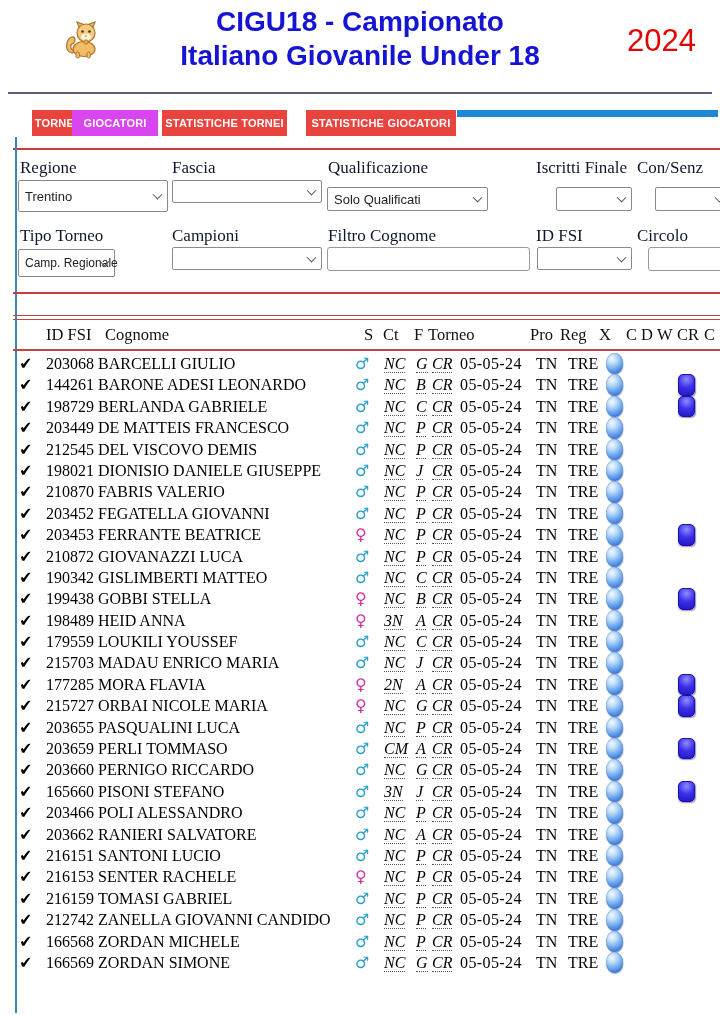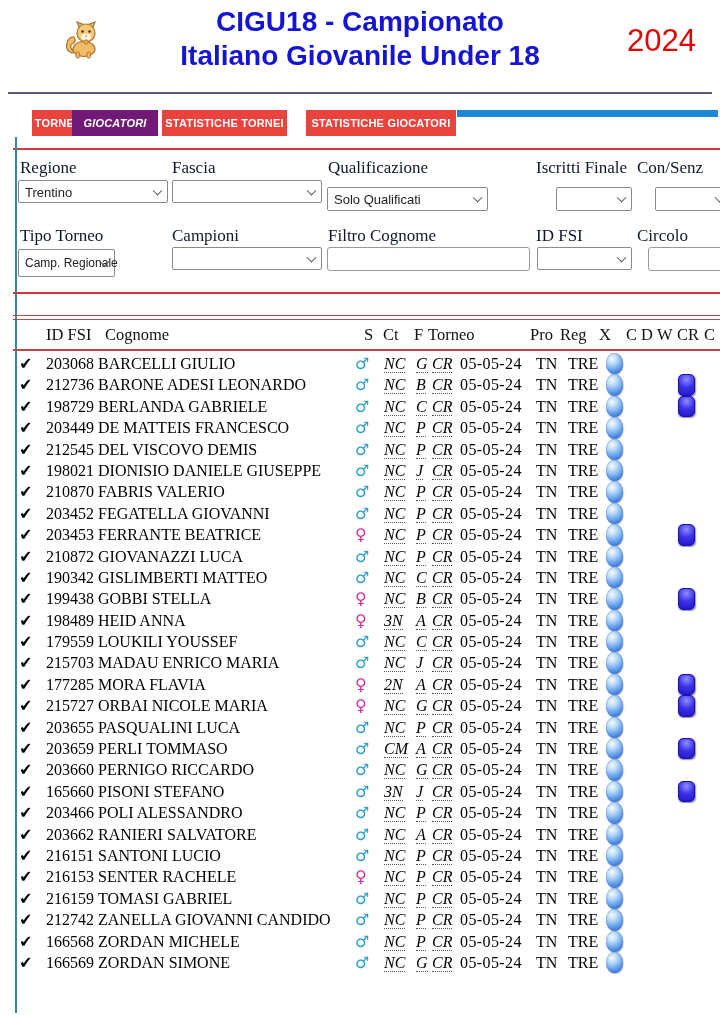--- a/index.html
+++ b/index.html
@@ -13,21 +13,21 @@
            font-family:"Liberation Sans",sans-serif; font-weight:bold; font-size:28px;
            line-height:34px; color:#1414d2; }
   .year { position:absolute; left:627px; top:23px; font-family:"Liberation Sans",sans-serif;
           font-weight:normal; font-size:31px; color:#e00505; }
   .hr-top { position:absolute; left:8px; top:92px; width:704px; height:2px; background:#5a5a7a; }
 
   
   .tab { position:absolute; top:110px; height:26px; line-height:26px; text-align:center;
          background:#e8433c; color:#ffffff; font-family:"Liberation Sans",sans-serif;
          font-weight:bold; font-size:11px; letter-spacing:.2px; cursor:pointer; }
-  .tab.active { background:#701a75;font-style:italic; }
+  .tab.active { background:#d946ef; }
   .tab-1 { left:32px;  width:48px; }
   .tab-2 { left:72px;  width:86px; }
   .tab-3 { left:162px; width:125px; }
   .tab-4 { left:306px; width:150px; }
   .tab-bar-rest { position:absolute; left:457px; top:110px; width:261px; height:7px; background:#1e88d8; }
   .hr-red-a { position:absolute; left:13px; top:148px; width:707px; height:2px; background:#cc3b3b; }
   .vline { position:absolute; left:15px; top:137px; width:2px; height:876px; background:#3a87ad; }
 
   
   .flabel { position:absolute; font-size:17px; color:#0f172a; white-space:nowrap; }
@@ -108,21 +108,21 @@
 <div class="tab-bar-rest"></div>
 <div class="hr-red-a"></div>
 <div class="vline"></div>
 
 <span class="flabel" style="left:20px;top:158px">Regione</span>
 <span class="flabel" style="left:172px;top:158px">Fascia</span>
 <span class="flabel" style="left:328px;top:158px">Qualificazione</span>
 <span class="flabel" style="left:536px;top:158px">Iscritti Finale</span>
 <span class="flabel" style="left:637px;top:158px">Con/Senz</span>
 
-<div class="selbox" style="left:18px;top:180px;width:150px;height:23px">
+<div class="selbox" style="left:18px;top:180px;width:150px;height:32px">
   <span class="sel-value">Trentino</span>
   <span class="chev"></span>
 </div>
 <div class="selbox" style="left:172px;top:180px;width:150px;height:23px">
   <span class="sel-value"></span>
   <span class="chev"></span>
 </div>
 <div class="selbox" style="left:327px;top:187px;width:161px;height:24px">
   <span class="sel-value">Solo Qualificati</span>
   <span class="chev"></span>
@@ -192,21 +192,21 @@
     <span class="c-tt"><i class="dotu">CR</i></span>
     <span class="c-date">05-05-24</span>
     <span class="c-pro">TN</span>
     <span class="c-reg">TRE</span>
     <i class="c-ball"></i>
 
   </div>
 
   <div class="trow">
     <span class="c-check">✔</span>
-    <span class="c-id">212736</span>
+    <span class="c-id">144261</span>
     <span class="c-name">BARONE ADESI LEONARDO</span>
     <span class="c-sex male">♂</span>
     <span class="c-ct"><i class="dotu">NC</i></span>
     <span class="c-f"><i class="dotu">B</i></span>
     <span class="c-tt"><i class="dotu">CR</i></span>
     <span class="c-date">05-05-24</span>
     <span class="c-pro">TN</span>
     <span class="c-reg">TRE</span>
     <i class="c-ball"></i>
     <i class="c-sq"></i>

